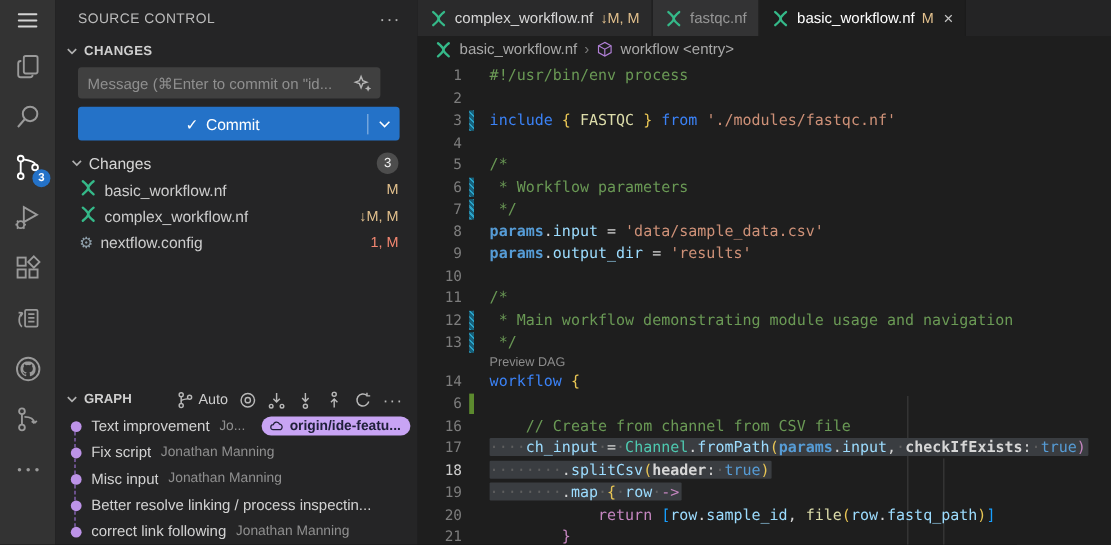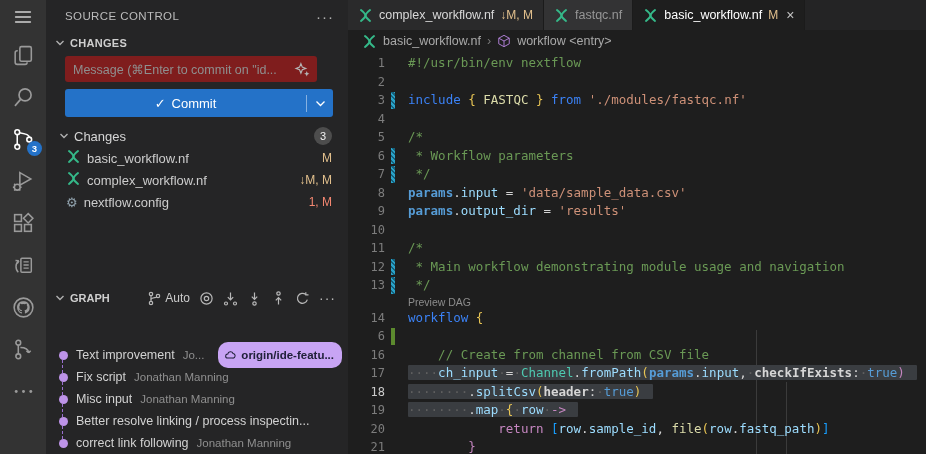--- a/index.html
+++ b/index.html
@@ -29,21 +29,21 @@
     position:absolute; left:46px; top:0; width:302px; height:454px;
     background:#252526; display:flex; flex-direction:column; overflow:hidden;
   }
   .sc-header{ height:32px; display:flex; align-items:center; padding:0 14px 0 19px; }
   .sc-title{ font-size:11.5px; color:#bcbcbc; letter-spacing:.4px; }
   .hdr-more{ margin-left:auto; color:#b0b0b0; font-size:15px; letter-spacing:1px; cursor:pointer; }
   .section-title{ height:21px; display:flex; align-items:center; padding-left:8px; gap:4px; }
   .section-title .label{ font-size:11px; font-weight:bold; color:#cfcfcf; letter-spacing:.3px; }
   .chev{ width:12px; height:12px; color:#b0b0b0; flex:0 0 auto; }
   .commit-input{
-    margin:3px 31px 7px 19px; height:26px; background:#7f1d1d; border-radius:3px;
+    margin:3px 31px 7px 19px; height:26px; background:#404040; border-radius:3px;
     display:flex; align-items:center; padding:0 6px 0 8px; cursor:text;
   }
   .commit-input .placeholder{ color:#8f8f8f; font-size:12.5px; white-space:nowrap; overflow:hidden; flex:1; }
   .sparkle{ width:17px; height:17px; color:#b5b5b5; flex:0 0 auto; }
   .commit-btn{
     margin:0 15px 8px 19px; height:28px; background:#2472c8; border-radius:3px;
     display:flex; align-items:center; color:#ffffff; cursor:pointer;
   }
   .commit-btn .main{ flex:1; display:flex; align-items:center; justify-content:center; gap:6px; font-size:13px; }
   .commit-btn .check{ font-size:13px; }
@@ -63,30 +63,30 @@
   .gear-ic{ color:#8fa0ab; font-size:13px; line-height:1; flex:0 0 auto; }
   
   .graph-section{ margin-top:auto; padding-bottom:0; }
   .graph-header{ height:22px; display:flex; align-items:center; padding:0 12px 0 8px; gap:4px; }
   .graph-header .label{ font-size:11px; font-weight:bold; color:#cfcfcf; }
   .graph-tools{ margin-left:auto; display:flex; gap:9px; color:#b8b8b8; }
   .gt{ display:flex; align-items:center; gap:3px; cursor:pointer; }
   .gt svg{ width:15px; height:15px; }
   .gt .auto-label{ font-size:12px; color:#cccccc; }
   .gt-more{ font-size:14px; letter-spacing:1px; cursor:pointer; }
-  .commit-list{ position:relative;margin-top:35px; }
+  .commit-list{ position:relative; }
   .commit-row{ height:22px; display:flex; align-items:center; padding:0 6px 0 12px; gap:8px; cursor:pointer; }
   .cdot-wrap{ width:10px; display:flex; justify-content:center; position:relative; flex:0 0 auto; align-self:stretch; align-items:center;}
   .cdot{ width:9px; height:9px; border-radius:50%; background:#bd93e8; z-index:1; }
   .cline{ position:absolute; left:4px; top:16px; bottom:-7px; border-left:1.5px dashed #9a6fd0; }
   .commit-row:last-child .cline{ display:none; }
   .cmsg{ color:#d2d2d2; font-size:12.5px; white-space:nowrap; overflow:hidden; flex:0 1 auto; }
   .cauthor{ color:#8f8f8f; font-size:11.5px; white-space:nowrap; overflow:hidden; flex:0 1 auto; }
   .ref-pill{
-    margin-left:auto; height:26px; border-radius:10px; background:#c8a4f4; color:#20203a;
+    margin-left:auto; height:16px; border-radius:10px; background:#c8a4f4; color:#20203a;
     display:flex; align-items:center; gap:4px; padding:0 8px 0 6px; font-size:11.5px; font-weight:bold;
     white-space:nowrap; flex:0 0 auto;
   }
   .ref-pill svg{ width:13px; height:13px; }
   
   .editor{ position:absolute; left:348px; top:0; right:0; height:454px; background:#1e1e1e; }
   .tabbar{ height:30px; background:#242425; display:flex; align-items:stretch; }
   .tab{ display:flex; align-items:center; gap:6px; padding:0 10px; border-right:1px solid #1b1b1b; cursor:pointer; font-size:12.5px; }
   .tab .label{ white-space:nowrap; }
   .tab .tbadge{ font-size:12px; }
@@ -99,21 +99,21 @@
   .cube-ic{ width:14px; height:14px; color:#b180d7; }
   
   .code{ position:relative; padding-top:2px; font-family:"DejaVu Sans Mono", monospace; font-size:12.5px; }
   .code-line{ position:relative; height:18.5px; line-height:18.5px; padding-left:60px; white-space:pre; }
   .code-line .num{ position:absolute; left:0; top:0; width:37px; text-align:right; color:#7d7d7d; font-size:12px; }
   .code-line.cur .num{ color:#cccccc; }
   .gmark{ position:absolute; left:43px; top:1px; bottom:1px; width:4px; }
   .gmark.modified{ background:repeating-linear-gradient(45deg,#2aa3c9 0px,#2aa3c9 1.5px,#16607a 1.5px,#16607a 3.5px); }
   .gmark.added{ background:#5c8a2e; }
   .codelens-row{ height:14px; line-height:14px; padding-left:60px; font-family:"Liberation Sans",sans-serif; font-size:10.5px; color:#8c8c8c; cursor:pointer; }
-  .sel{ background:#3a3d41; border-radius:1px; padding-right:12px; }
+  .sel{ background:#3a3d41; border-radius:1px; padding-right:2px; }
   .indent-guide{ position:absolute; width:0; border-left:1px solid #3b3b3b; }
   
   .tk-cm{color:#6a9955}.tk-kw{color:#3b82f6}.tk-kwb{color:#569cd6;font-weight:bold}
   .tk-str{color:#ce9178}.tk-strlink{color:#ce9178;}
   .tk-fn{color:#dcdcaa}.tk-prop{color:#9cdcfe}.tk-var{color:#9cdcfe}.tk-type{color:#4ec9b0}
   .tk-p{color:#d4d4d4}.tk-gold{color:#e8c554}.tk-mag{color:#c586c0}.tk-sq{color:#179fff}
   .tk-arg{color:#d6d6d6;font-weight:bold}.tk-bool{color:#569cd6}.tk-ws{color:#5f5f5f}
 </style>
 </head>
 <body>
@@ -399,21 +399,21 @@
       <svg class="cube-ic" viewBox="0 0 16 16" fill="none" stroke="currentColor" stroke-width="1.1">
         <path d="M8 1.5 L14 4.8 V11.2 L8 14.5 L2 11.2 V4.8 Z"></path>
           <path d="M2 4.8 L8 8 L14 4.8 M8 8 V14.5"></path>
       </svg>
       <span>workflow &lt;entry&gt;</span>
     </div>
 
     <div class="code" id="code">
       <div class="indent-guide" style="left:408px; top:278px; height:176px;"></div>
       <div class="indent-guide" style="left:438px; top:330px; height:124px;"></div>
-    <div class="code-line"><span class="num">1</span><span class="tk-cm">#!/usr/bin/env nextflow</span></div>
+    <div class="code-line"><span class="num">1</span><span class="tk-cm">#!/usr/bin/env process</span></div>
         <div class="code-line"><span class="num">2</span></div>
         <div class="code-line"><span class="num">3</span><span class="gmark modified"></span><span class="tk-kw">include</span><span class="tk-p"> </span><span class="tk-gold">{</span><span class="tk-p"> </span><span class="tk-fn">FASTQC</span><span class="tk-p"> </span><span class="tk-gold">}</span><span class="tk-p"> </span><span class="tk-kw">from</span><span class="tk-p"> </span><span class="tk-strlink">'./modules/fastqc.nf'</span></div>
         <div class="code-line"><span class="num">4</span></div>
         <div class="code-line"><span class="num">5</span><span class="tk-cm">/*</span></div>
         <div class="code-line"><span class="num">6</span><span class="gmark modified"></span><span class="tk-cm"> * Workflow parameters</span></div>
         <div class="code-line"><span class="num">7</span><span class="gmark modified"></span><span class="tk-cm"> */</span></div>
         <div class="code-line"><span class="num">8</span><span class="tk-kwb">params</span><span class="tk-p">.</span><span class="tk-prop">input</span><span class="tk-p"> = </span><span class="tk-str">'data/sample_data.csv'</span></div>
         <div class="code-line"><span class="num">9</span><span class="tk-kwb">params</span><span class="tk-p">.</span><span class="tk-prop">output_dir</span><span class="tk-p"> = </span><span class="tk-str">'results'</span></div>
         <div class="code-line"><span class="num">10</span></div>
         <div class="code-line"><span class="num">11</span><span class="tk-cm">/*</span></div>

